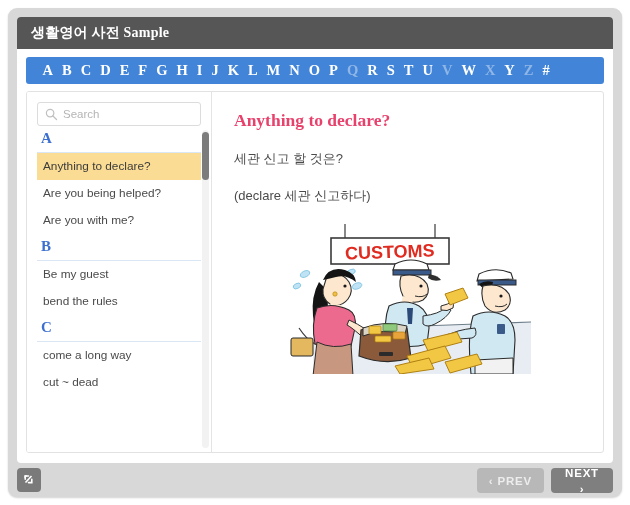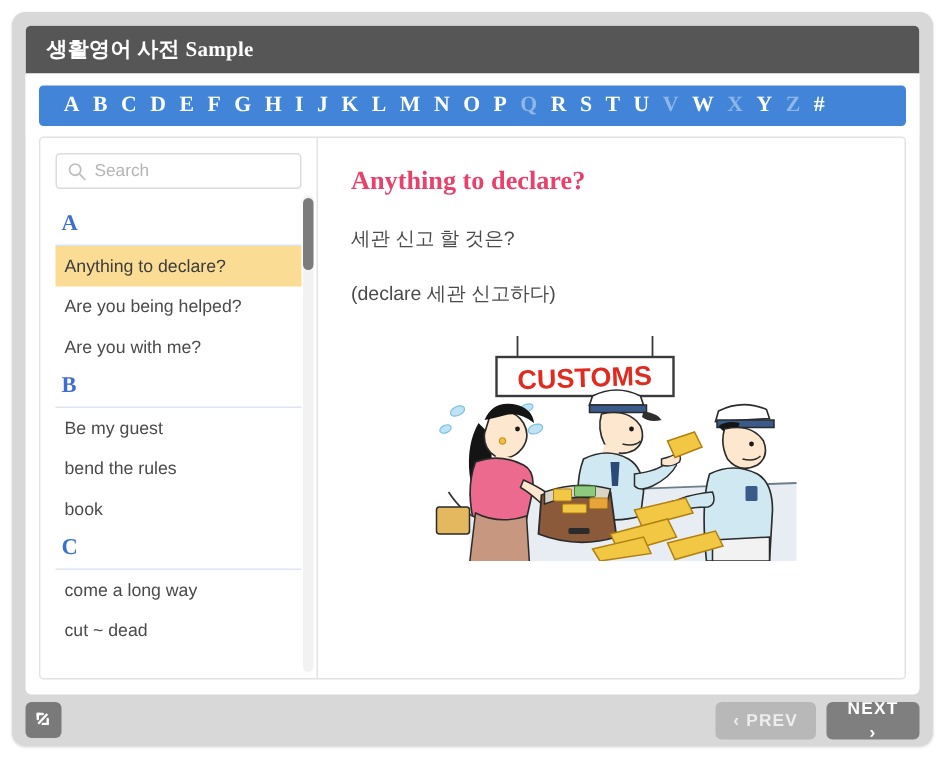--- a/index.html
+++ b/index.html
@@ -103,21 +103,20 @@
     overflow: hidden;
     padding: 10px 10px 0 10px;
   }
 
   #search-box {
     position: relative;
     height: 24px;
     border: 1px solid #dcdcdc;
     border-radius: 3px;
     background: #ffffff;
-    margin-bottom: 11px;
   }
   #search-icon {
     position: absolute;
     left: 7px;
     top: 5px;
     width: 13px;
     height: 13px;
   }
   #search-input {
     position: absolute;
@@ -309,21 +308,20 @@
           </div>
 
           <div id="entry-list">
               <div class="section-letter">A</div>
               <div class="entry active">Anything to declare?</div>
               <div class="entry">Are you being helped?</div>
               <div class="entry">Are you with me?</div>
               <div class="section-letter">B</div>
               <div class="entry">Be my guest</div>
               <div class="entry">bend the rules</div>
-              <div class="entry">book</div>
               <div class="section-letter">C</div>
               <div class="entry">come a long way</div>
               <div class="entry">cut ~ dead</div>
             </div>
         </div>
 
         <div id="sidebar-scrollbar-track"></div>
         <div id="sidebar-scrollbar-thumb"></div>
       </div>
 

